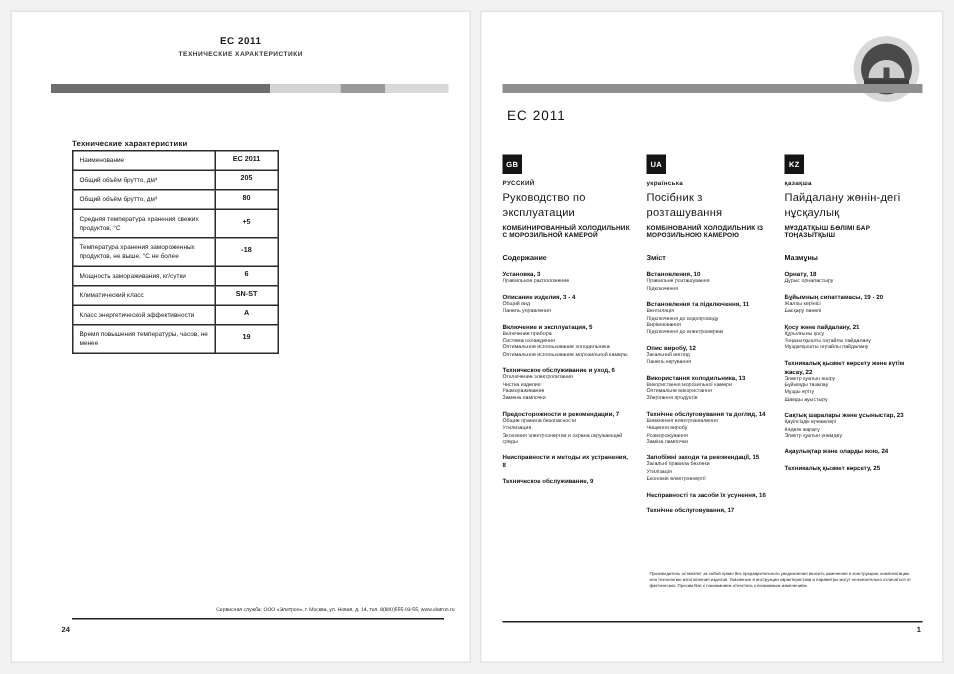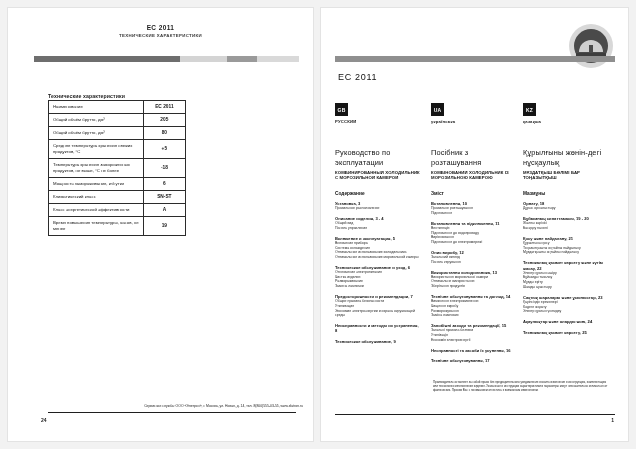--- a/index.html
+++ b/index.html
@@ -52,21 +52,21 @@
   .cols{position:absolute;top:95px;left:14px;width:282px;height:275px;}
   .col{position:absolute;top:0;width:86px;}
   .col-ru{left:0;}
   .col-ua{left:96px;}
   .col-kz{left:188px;}
 
   .badge{width:13px;height:13px;background:#141414;color:#fff;font-size:5px;font-weight:bold;
          display:flex;align-items:center;justify-content:center;letter-spacing:.2px;}
   .lang{margin-top:3px;font-size:4.2px;font-weight:bold;color:#1a1a1a;letter-spacing:.2px;}
 
-  .man-title{margin-top:24px;font-size:7.4px;line-height:9.5px;color:#111;letter-spacing:.15px;}
+  .man-title{margin-top:3px;font-size:7.4px;line-height:9.5px;color:#111;letter-spacing:.15px;}
   .man-sub{margin-top:3px;font-size:4.3px;font-weight:bold;line-height:5.4px;color:#111;letter-spacing:.1px;}
 
   .toc-head{margin-top:10px;font-size:4.8px;font-weight:bold;color:#111;}
   .toc{margin-top:5px;}
   .toc-group{margin-bottom:5.5px;}
   .toc-item{font-size:4.1px;font-weight:bold;line-height:5.2px;color:#111;}
   .toc-sub{font-size:3.5px;line-height:4.6px;color:#2a2a2a;}
 
   
   .disc{position:absolute;left:112px;top:372px;width:175px;font-size:2.9px;line-height:4px;color:#1c1c1c;}
@@ -247,21 +247,21 @@
               <div class="toc-item">Несправності та засоби їх усунення, 16</div>
             </div>
             <div class="toc-group">
               <div class="toc-item">Технічне обслуговування, 17</div>
             </div>
           </div>
         </div>
         <div class="col col-kz">
           <div class="badge">KZ</div>
           <div class="lang">қазақша</div>
-          <div class="man-title">Құрылғыны жөнін-дегі нұсқаулық</div>
+          <div class="man-title">Пайдалану жөнін-дегі нұсқаулық</div>
           <div class="man-sub">МҰЗДАТҚЫШ БӨЛІМІ БАР ТОҢАЗЫТҚЫШ</div>
           <div class="toc-head">Мазмұны</div>
           <div class="toc">
             <div class="toc-group">
               <div class="toc-item">Орнату, 18</div>
               <div class="toc-sub">Дұрыс орналастыру</div>
             </div>
             <div class="toc-group">
               <div class="toc-item">Бұйымның сипаттамасы, 19 - 20</div>
               <div class="toc-sub">Жалпы көрінісі</div>

